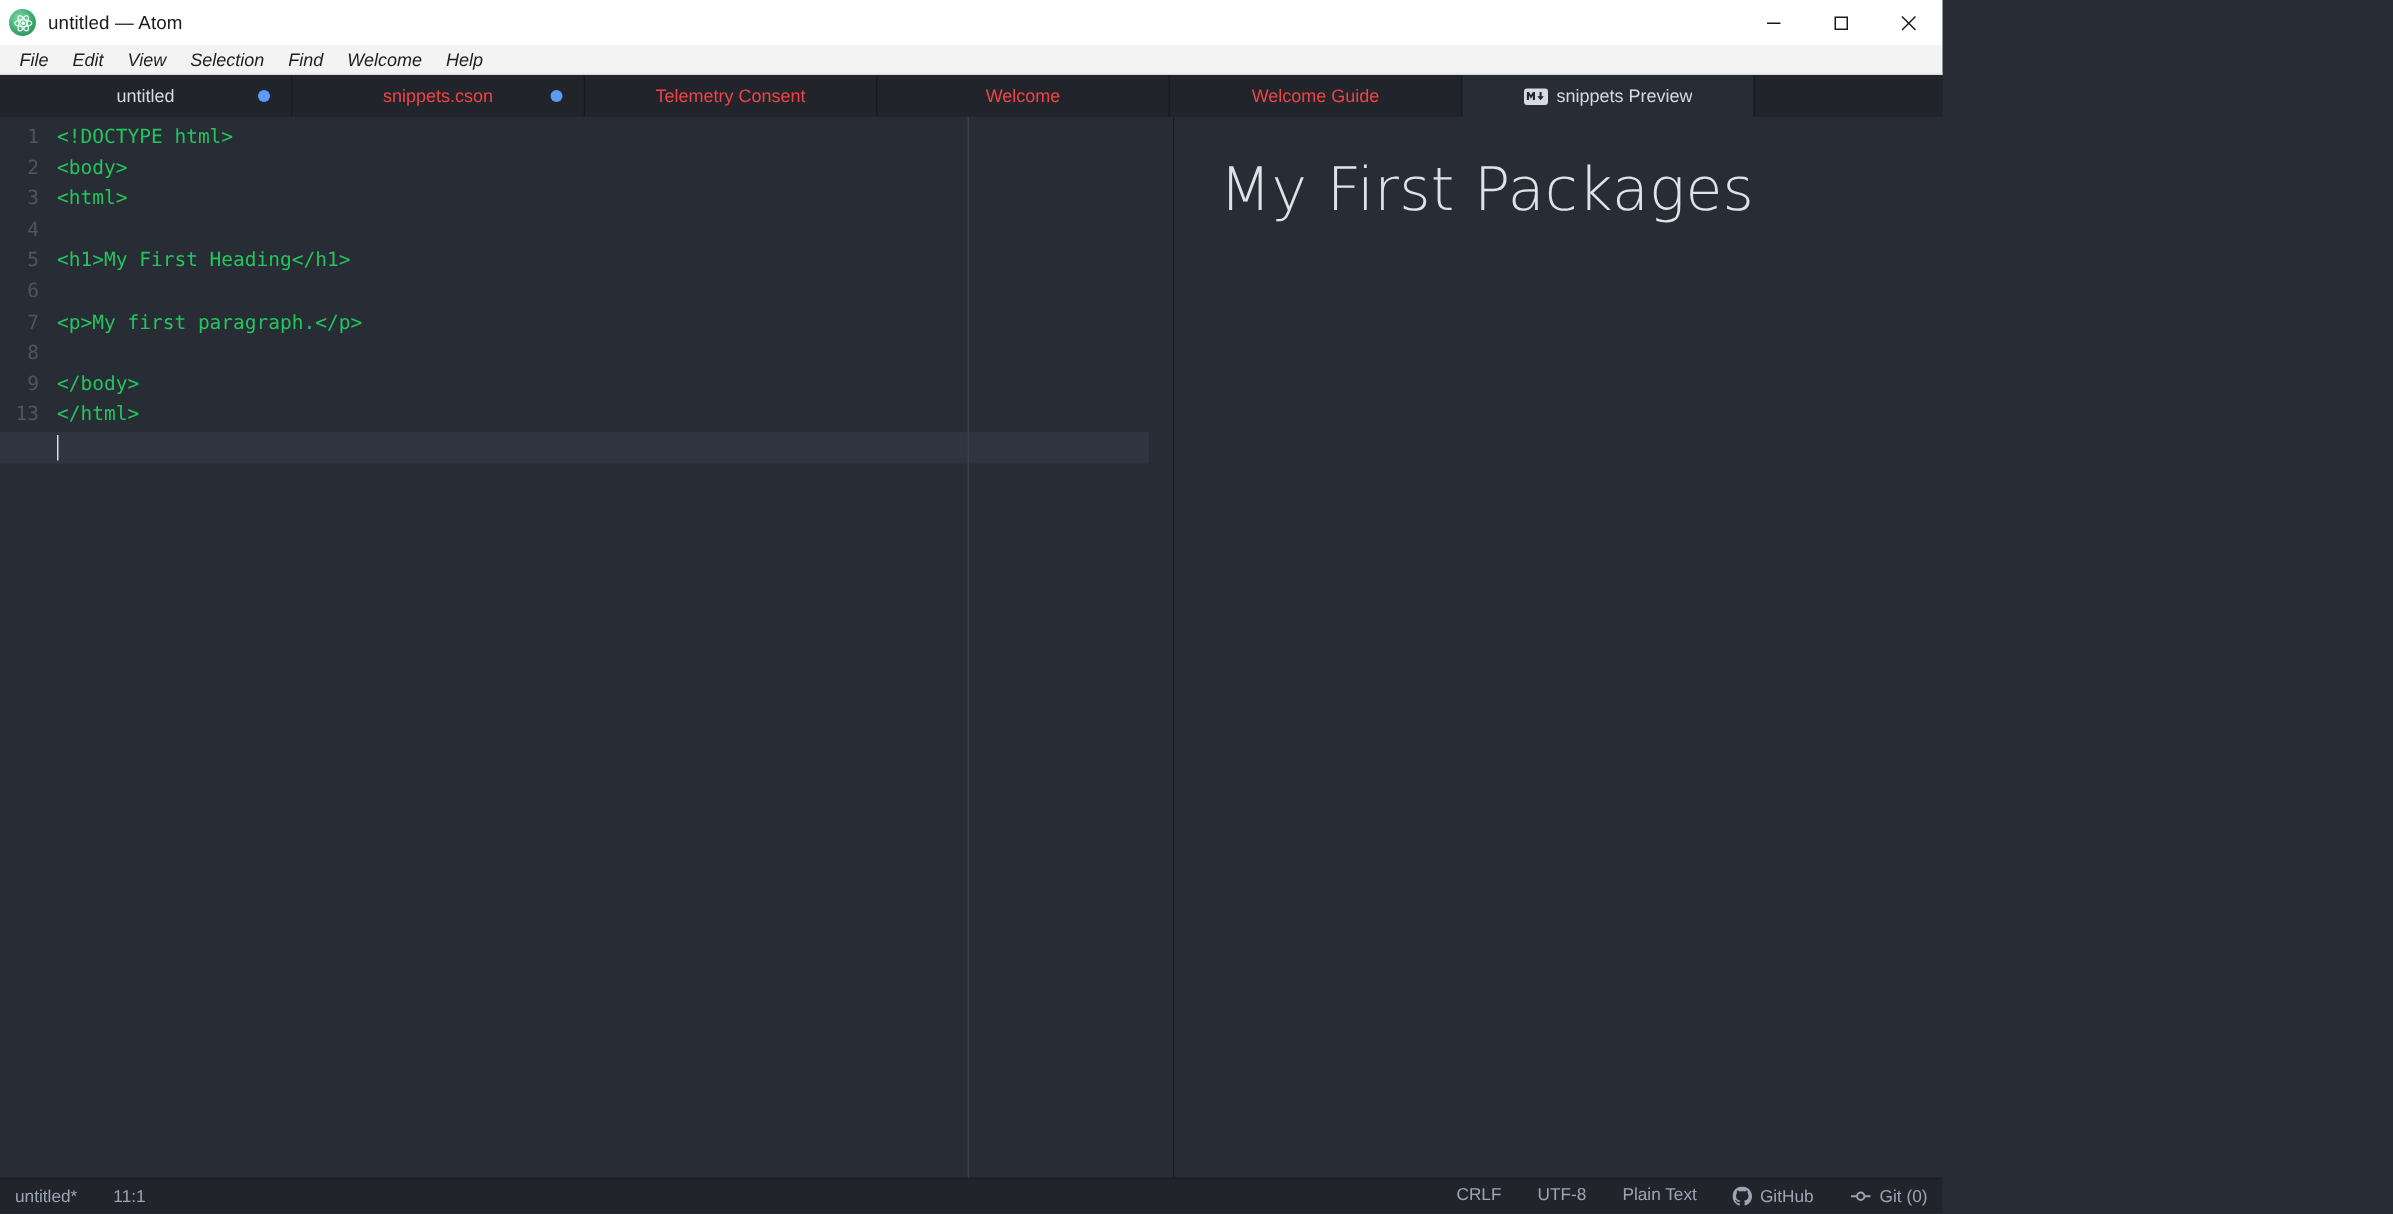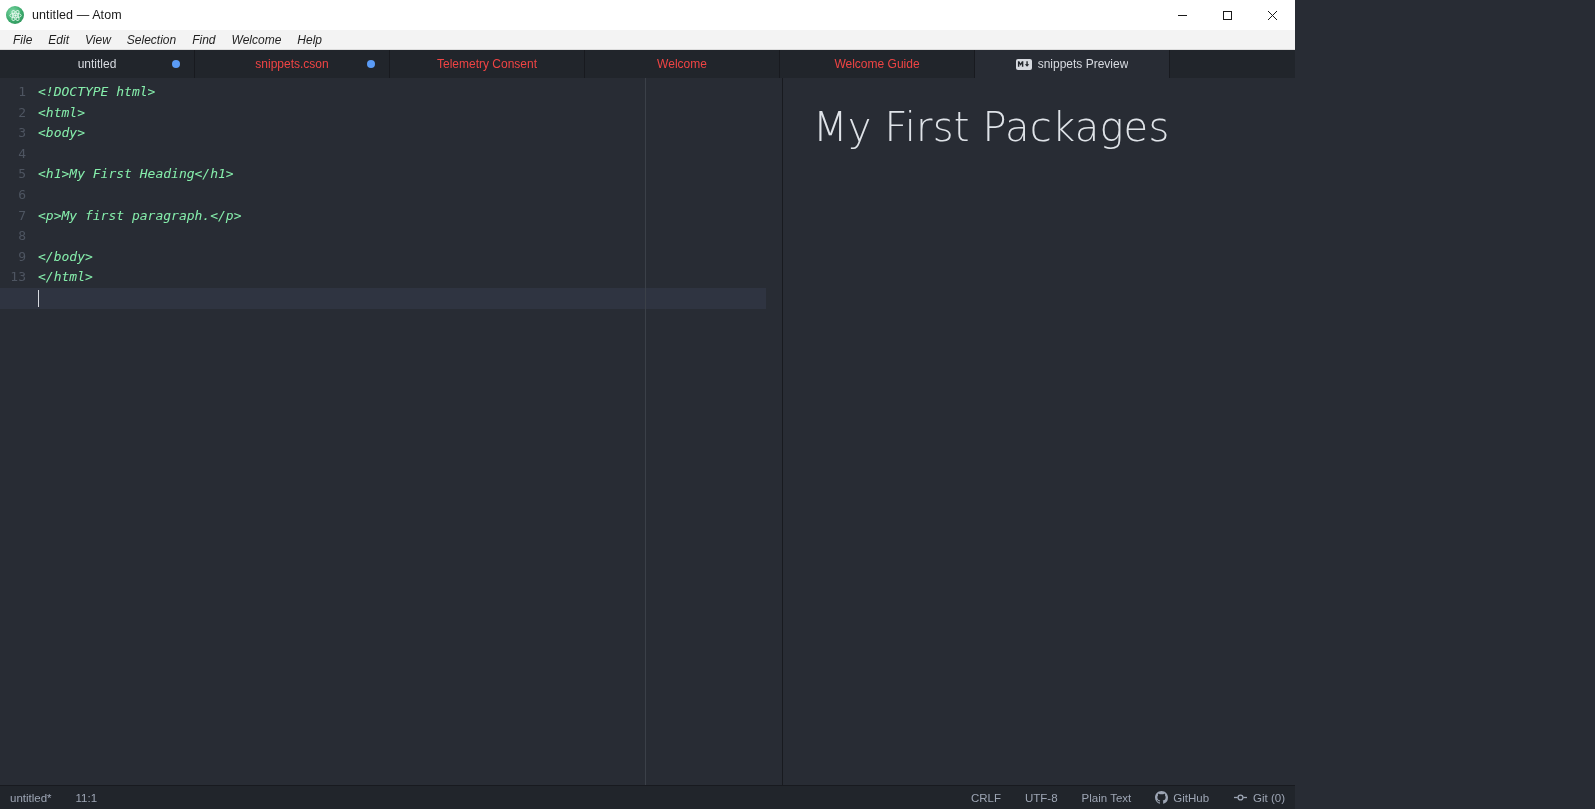--- a/index.html
+++ b/index.html
@@ -185,25 +185,24 @@
   .gutter .ln { height: 20.6px; line-height: 20.6px; }
   .gutter .ln.cursor-line { color: #9097a3; }
   .code-area {
     position: relative;
     flex: 1 1 auto;
     padding-left: 6px;
   }
   .code-line {
     height: 20.6px;
     line-height: 20.6px;
-    color: #86efac;
+    color: #22c55e;
     white-space: pre;
     position: relative;
     z-index: 2;
-    font-style: italic;
   }
   .cursor-line-hl {
     position: absolute;
     left: -38px;
     width: 772px;
     height: 20.6px;
     background: #2f3441;
     z-index: 1;
   }
   .wrap-guide {
@@ -257,21 +256,21 @@
     display: flex;
     align-items: center;
     justify-content: space-between;
     padding: 0 10px;
     border-top: 1px solid #181a1f;
     font-size: 11.5px;
     color: #9da5b4;
   }
   .status-left, .status-right {
     display: flex;
-    align-items: flex-end;
+    align-items: flex-start;
   }
   .status-left .status-item { margin-right: 24px; }
   .status-right .status-item { margin-left: 24px; }
   .status-item {
     display: flex;
     align-items: center;
     gap: 5px;
     cursor: default;
     white-space: nowrap;
   }
@@ -389,22 +388,22 @@
           <div class="ln">8</div>
           <div class="ln">9</div>
           <div class="ln">13</div>
           <div class="ln cursor-line">11</div>
         </div>
 
         <div class="code-area">
           <div class="cursor-line-hl" style="top:206px;"></div>
           <div class="text-cursor" style="top:208px; left:6px;"></div>
           <div class="code-line">&lt;!DOCTYPE html&gt;</div>
+          <div class="code-line">&lt;body&gt;</div>
           <div class="code-line">&lt;html&gt;</div>
-          <div class="code-line">&lt;body&gt;</div>
           <div class="code-line"></div>
           <div class="code-line">&lt;h1&gt;My First Heading&lt;/h1&gt;</div>
           <div class="code-line"></div>
           <div class="code-line">&lt;p&gt;My first paragraph.&lt;/p&gt;</div>
           <div class="code-line"></div>
           <div class="code-line">&lt;/body&gt;</div>
           <div class="code-line">&lt;/html&gt;</div>
           <div class="code-line"></div>
         </div>
 

